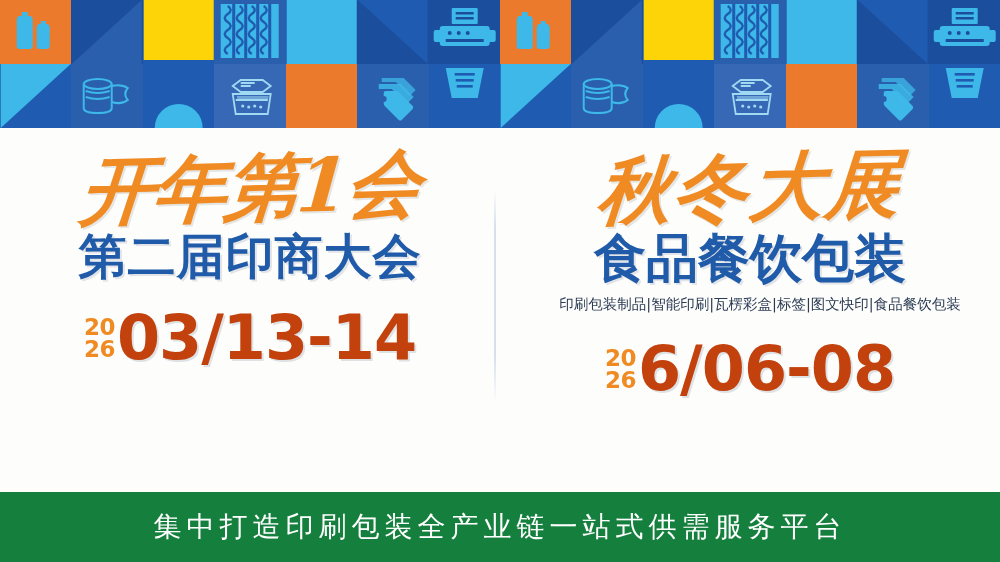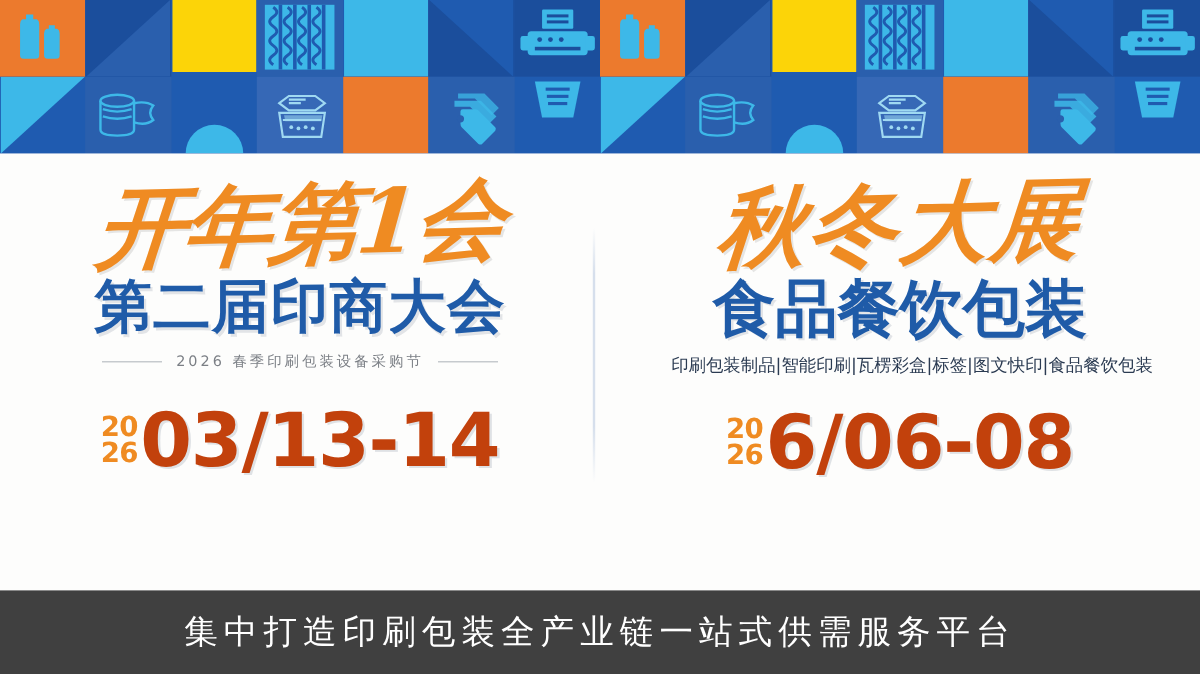--- a/index.html
+++ b/index.html
@@ -178,21 +178,21 @@
     text-shadow: 2px 2px 0 rgba(120,130,150,0.22);
   }
 
   
   .footer-bar {
     position: absolute;
     left: 0;
     top: 492px;
     width: 1000px;
     height: 70px;
-    background: #404040;
+    background: #15803d;
     display: flex;
     align-items: center;
     justify-content: center;
   }
   .footer-text {
     color: #ffffff;
     font-family: "DejaVu Sans", sans-serif;
     font-size: 28px;
     letter-spacing: 5px;
     white-space: nowrap;
@@ -485,25 +485,20 @@
 
   <div class="main">
 
     <div class="vdivider"></div>
 
     <div class="panel panel-left">
       <div class="callig callig-left">开年第1会</div>
 
       <div class="head-blue head-left">第二届印商大会</div>
 
-      <div class="sub-ruled">
-        <span class="rule"></span>
-        <span class="txt">2026 春季印刷包装设备采购节</span>
-        <span class="rule"></span>
-      </div>
 
       <div class="date-row date-left">
         <span class="yr">
           <span>20</span>
           <span>26</span>
         </span>
         <span class="md">03/13-14</span>
       </div>
     </div>
 

